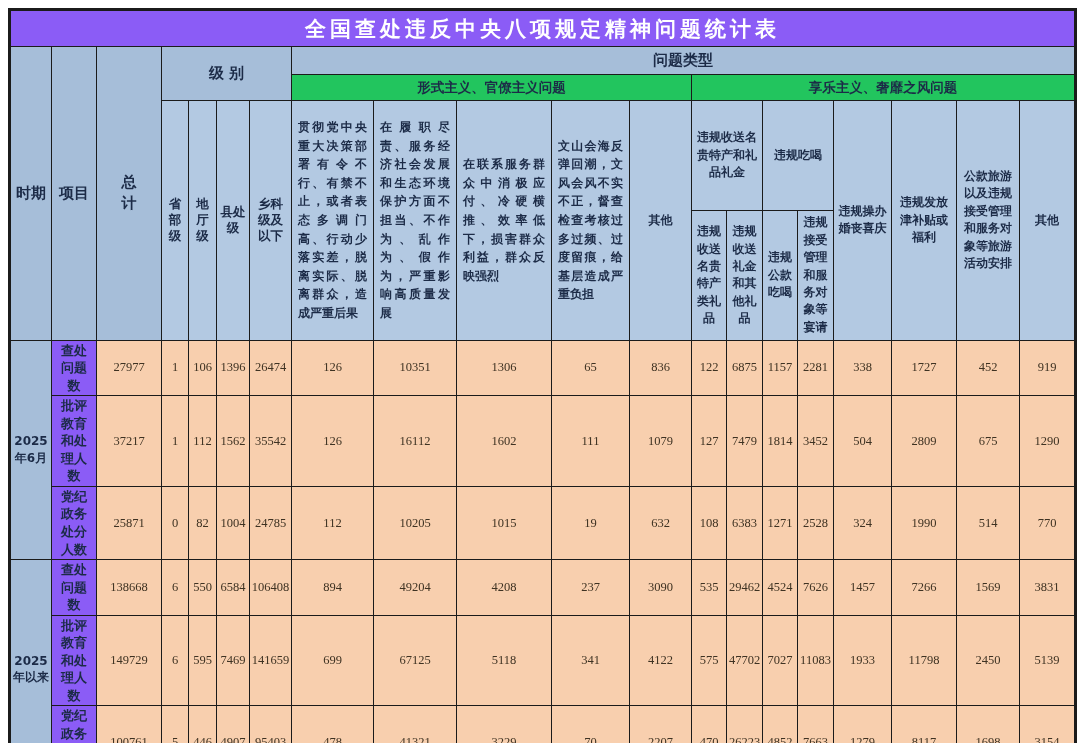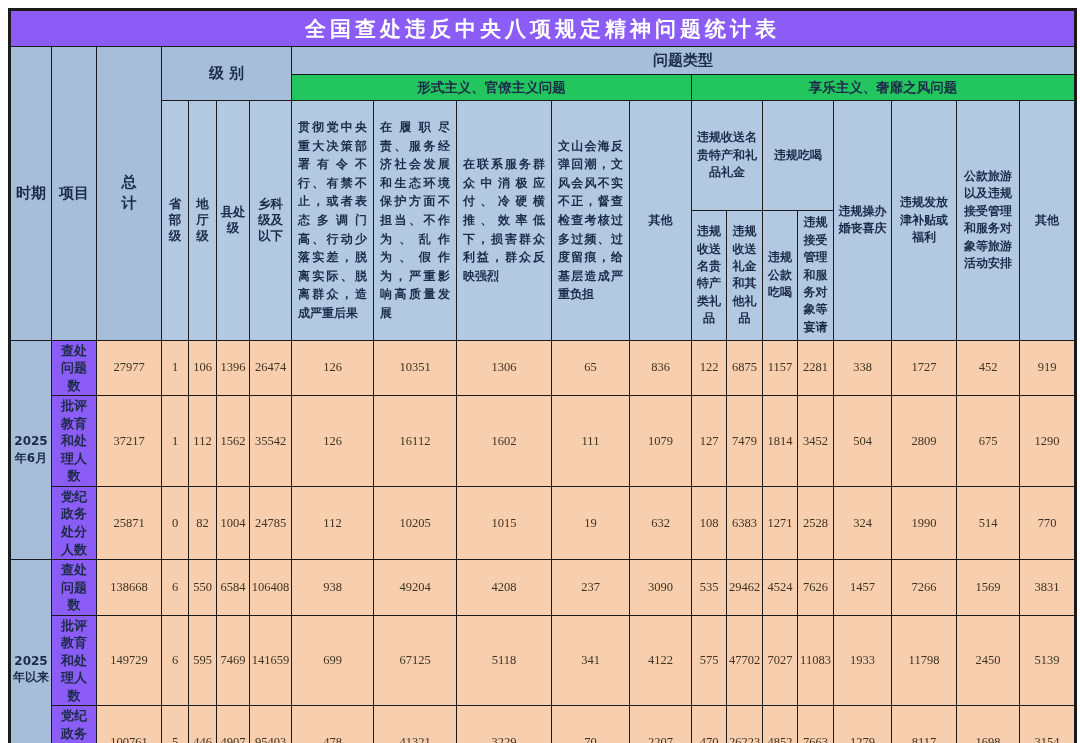--- a/index.html
+++ b/index.html
@@ -160,21 +160,21 @@
   </tr>
 
   <tr style="height:35px">
     <td class="period" rowspan="3">2025年以来</td>
     <td class="rowlabel">查处问题数</td>
     <td class="num">138668</td>
     <td class="num">6</td>
     <td class="num">550</td>
     <td class="num">6584</td>
     <td class="num">106408</td>
-    <td class="num">938</td>
+    <td class="num">894</td>
     <td class="num">49204</td>
     <td class="num">4208</td>
     <td class="num">237</td>
     <td class="num">3090</td>
     <td class="num">535</td>
     <td class="num">29462</td>
     <td class="num">4524</td>
     <td class="num">7626</td>
     <td class="num">1457</td>
     <td class="num">7266</td>

